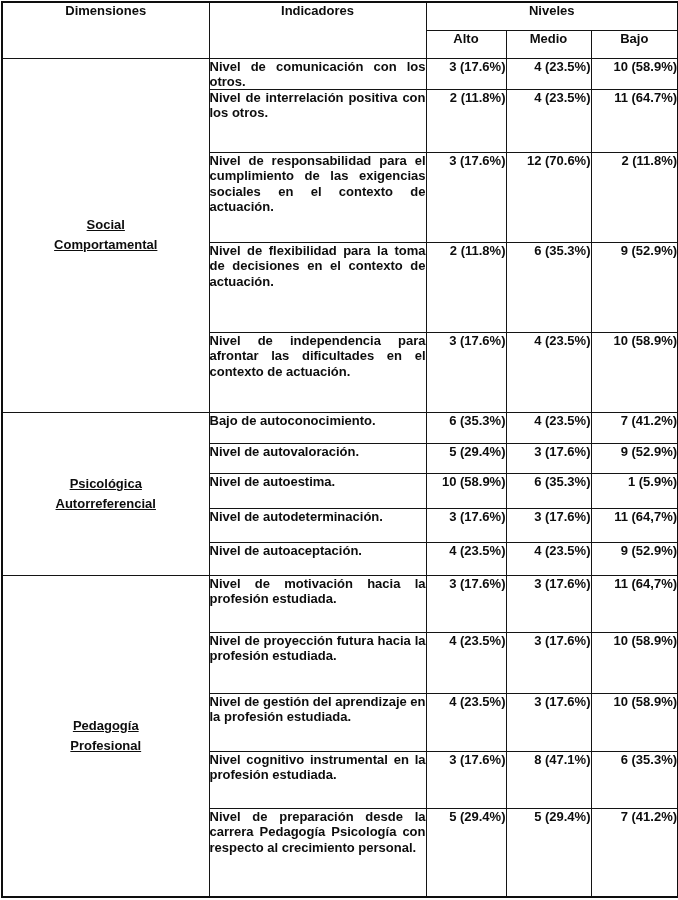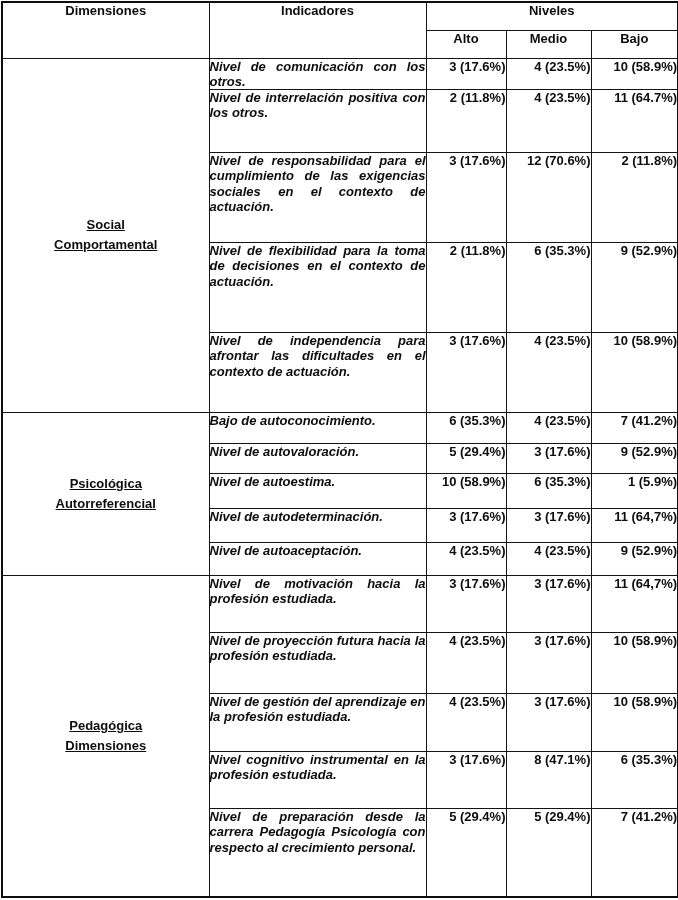--- a/index.html
+++ b/index.html
@@ -54,21 +54,20 @@
     max-width: 138px;
     margin: 4px auto;
     line-height: 1.55;
     text-decoration: underline;
   }
   
   td.ind {
     text-align: justify;
     vertical-align: top;
     padding: 2px 4px 0 5px;
-    font-style: italic;
   }
   
   td.val {
     text-align: right;
     vertical-align: top;
     padding-top: 3px;
     letter-spacing: 0px;
     white-space: nowrap;
   }
 </style>
@@ -158,21 +157,21 @@
           <td class="val">11 (64,7%)</td>
         </tr>
         <tr style="height: 33px;">
           <td class="ind">Nivel de autoaceptación.</td>
           <td class="val">4 (23.5%)</td>
           <td class="val">4 (23.5%)</td>
           <td class="val">9 (52.9%)</td>
         </tr>
         <tr style="height: 57px;">
           <td class="dim" rowspan="5">
-            <div class="dim-inner">Pedagógica Dimensiones</div>
+            <div class="dim-inner">Pedagogía Profesional</div>
           </td>
           <td class="ind">Nivel de motivación hacia la profesión estudiada.</td>
           <td class="val">3 (17.6%)</td>
           <td class="val">3 (17.6%)</td>
           <td class="val">11 (64,7%)</td>
         </tr>
         <tr style="height: 61px;">
           <td class="ind">Nivel de proyección futura hacia la profesión estudiada.</td>
           <td class="val">4 (23.5%)</td>
           <td class="val">3 (17.6%)</td>

